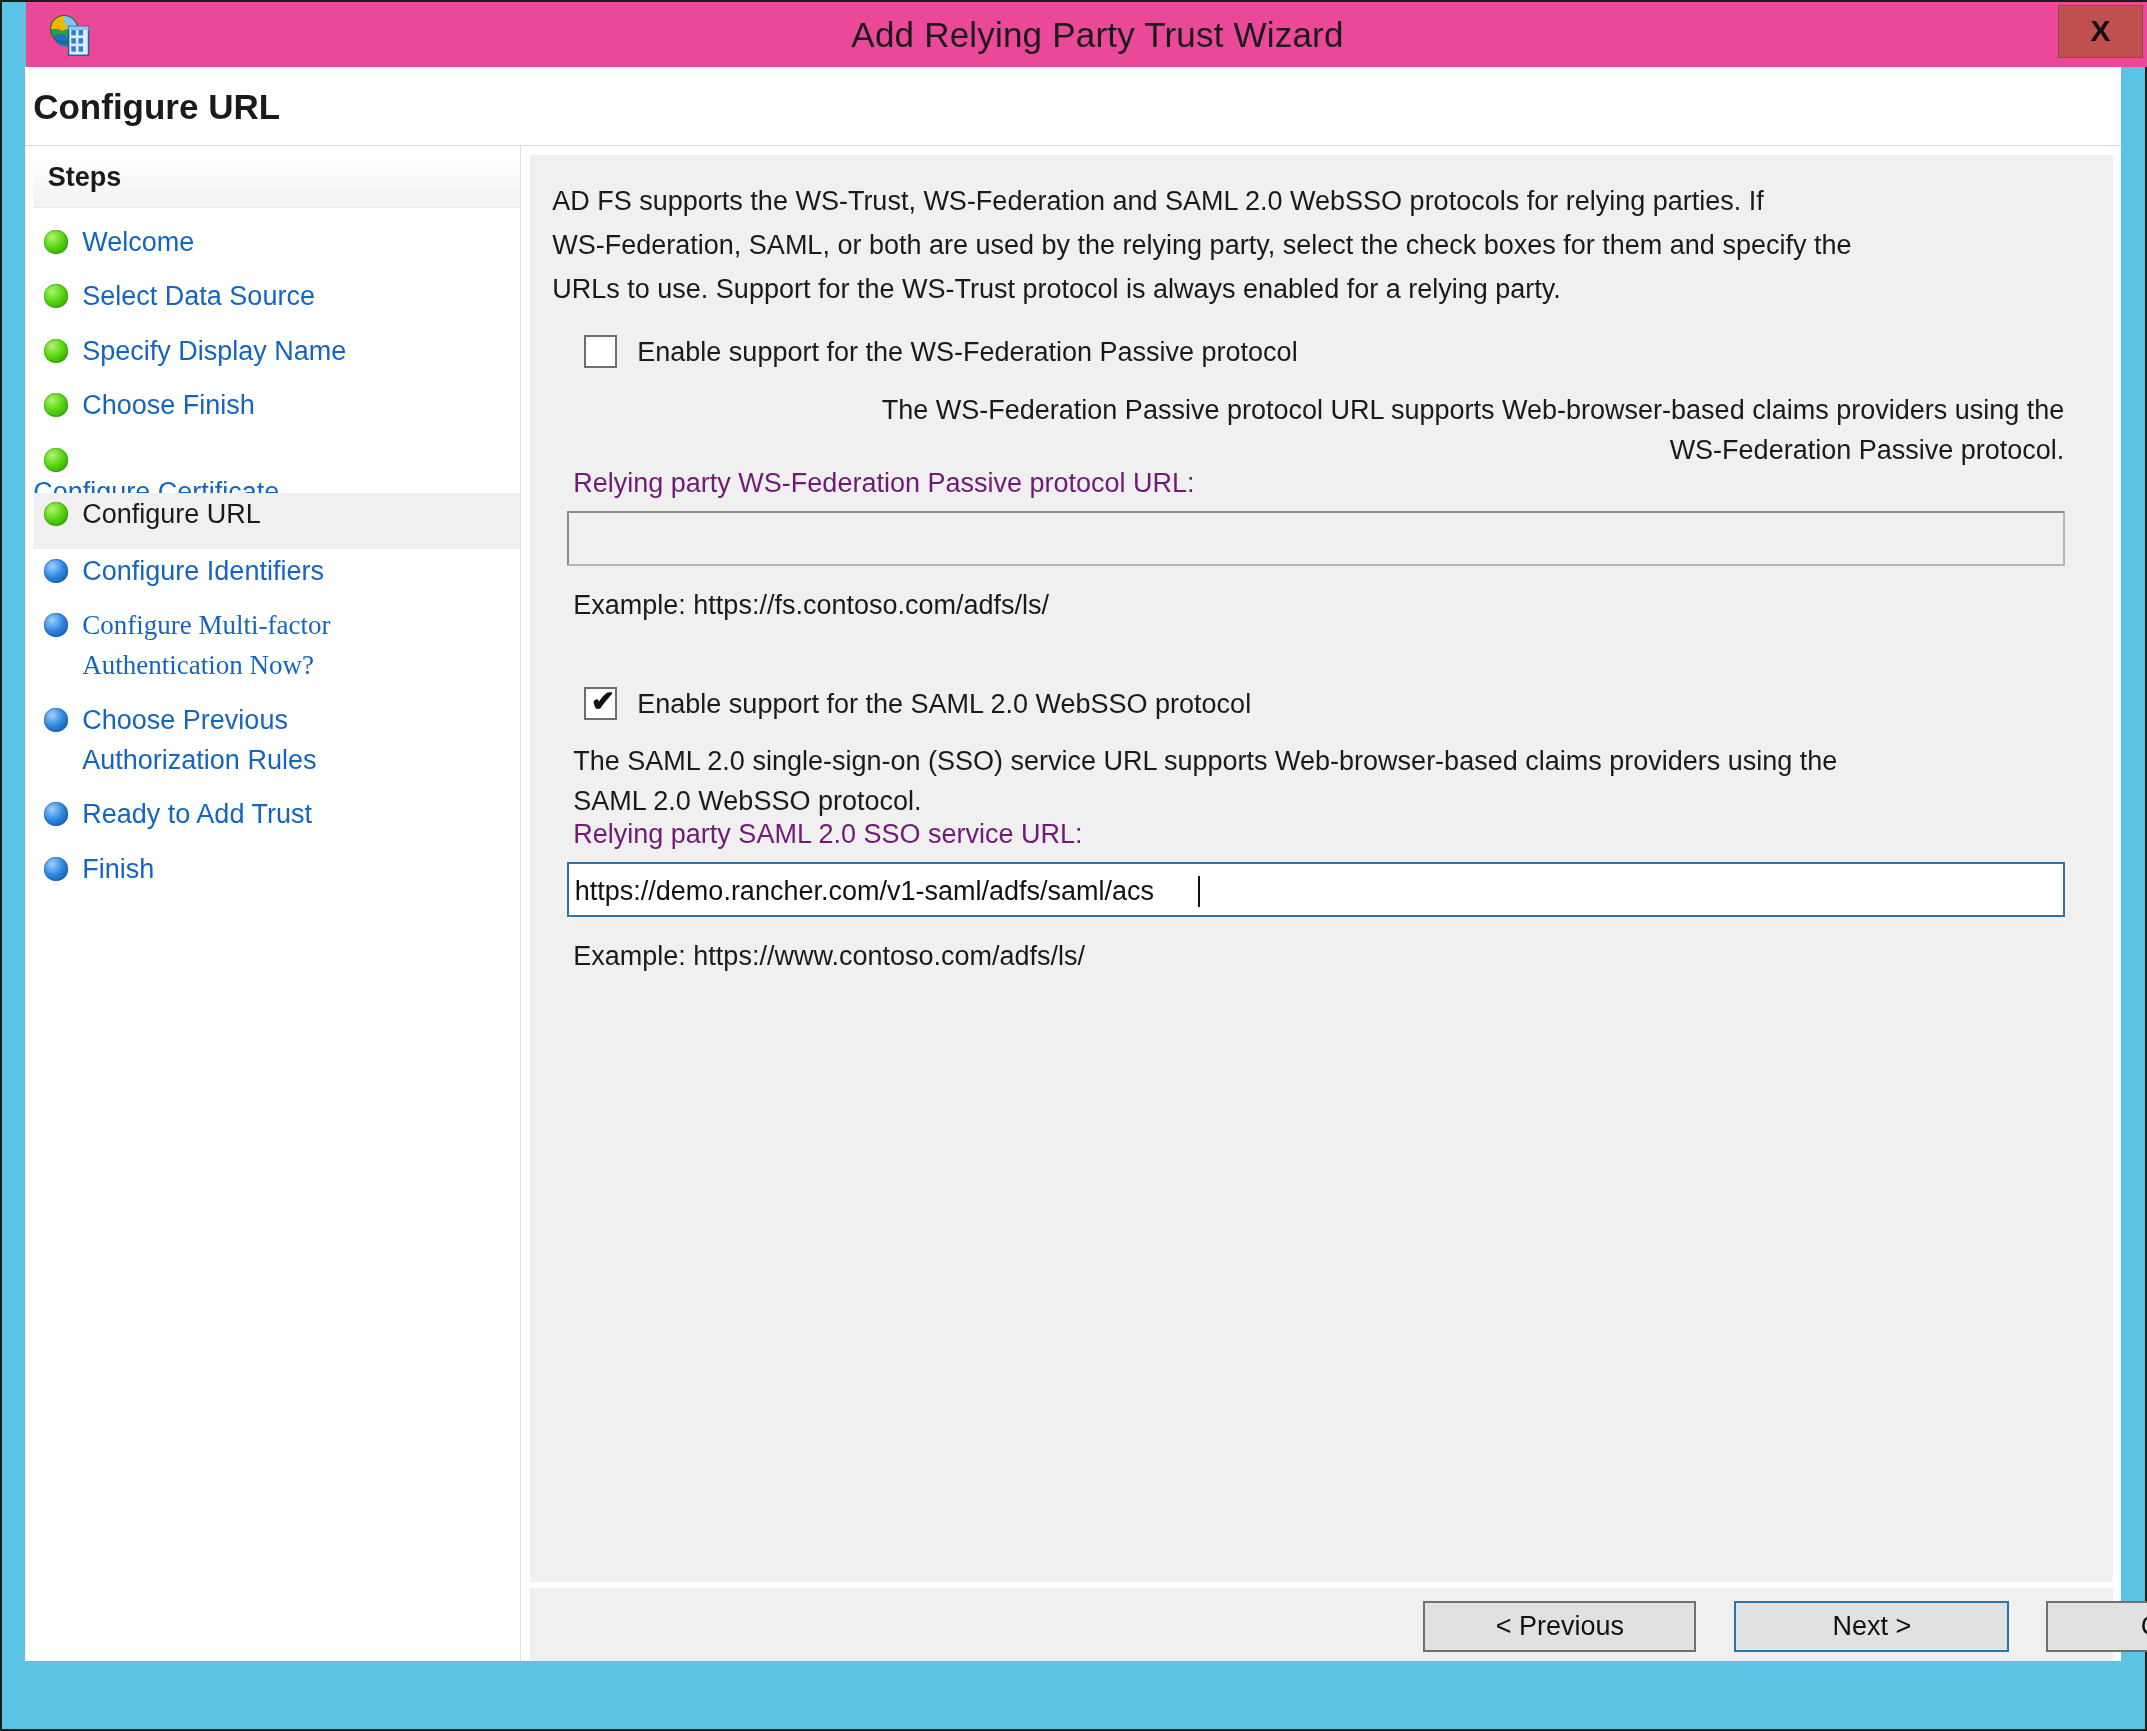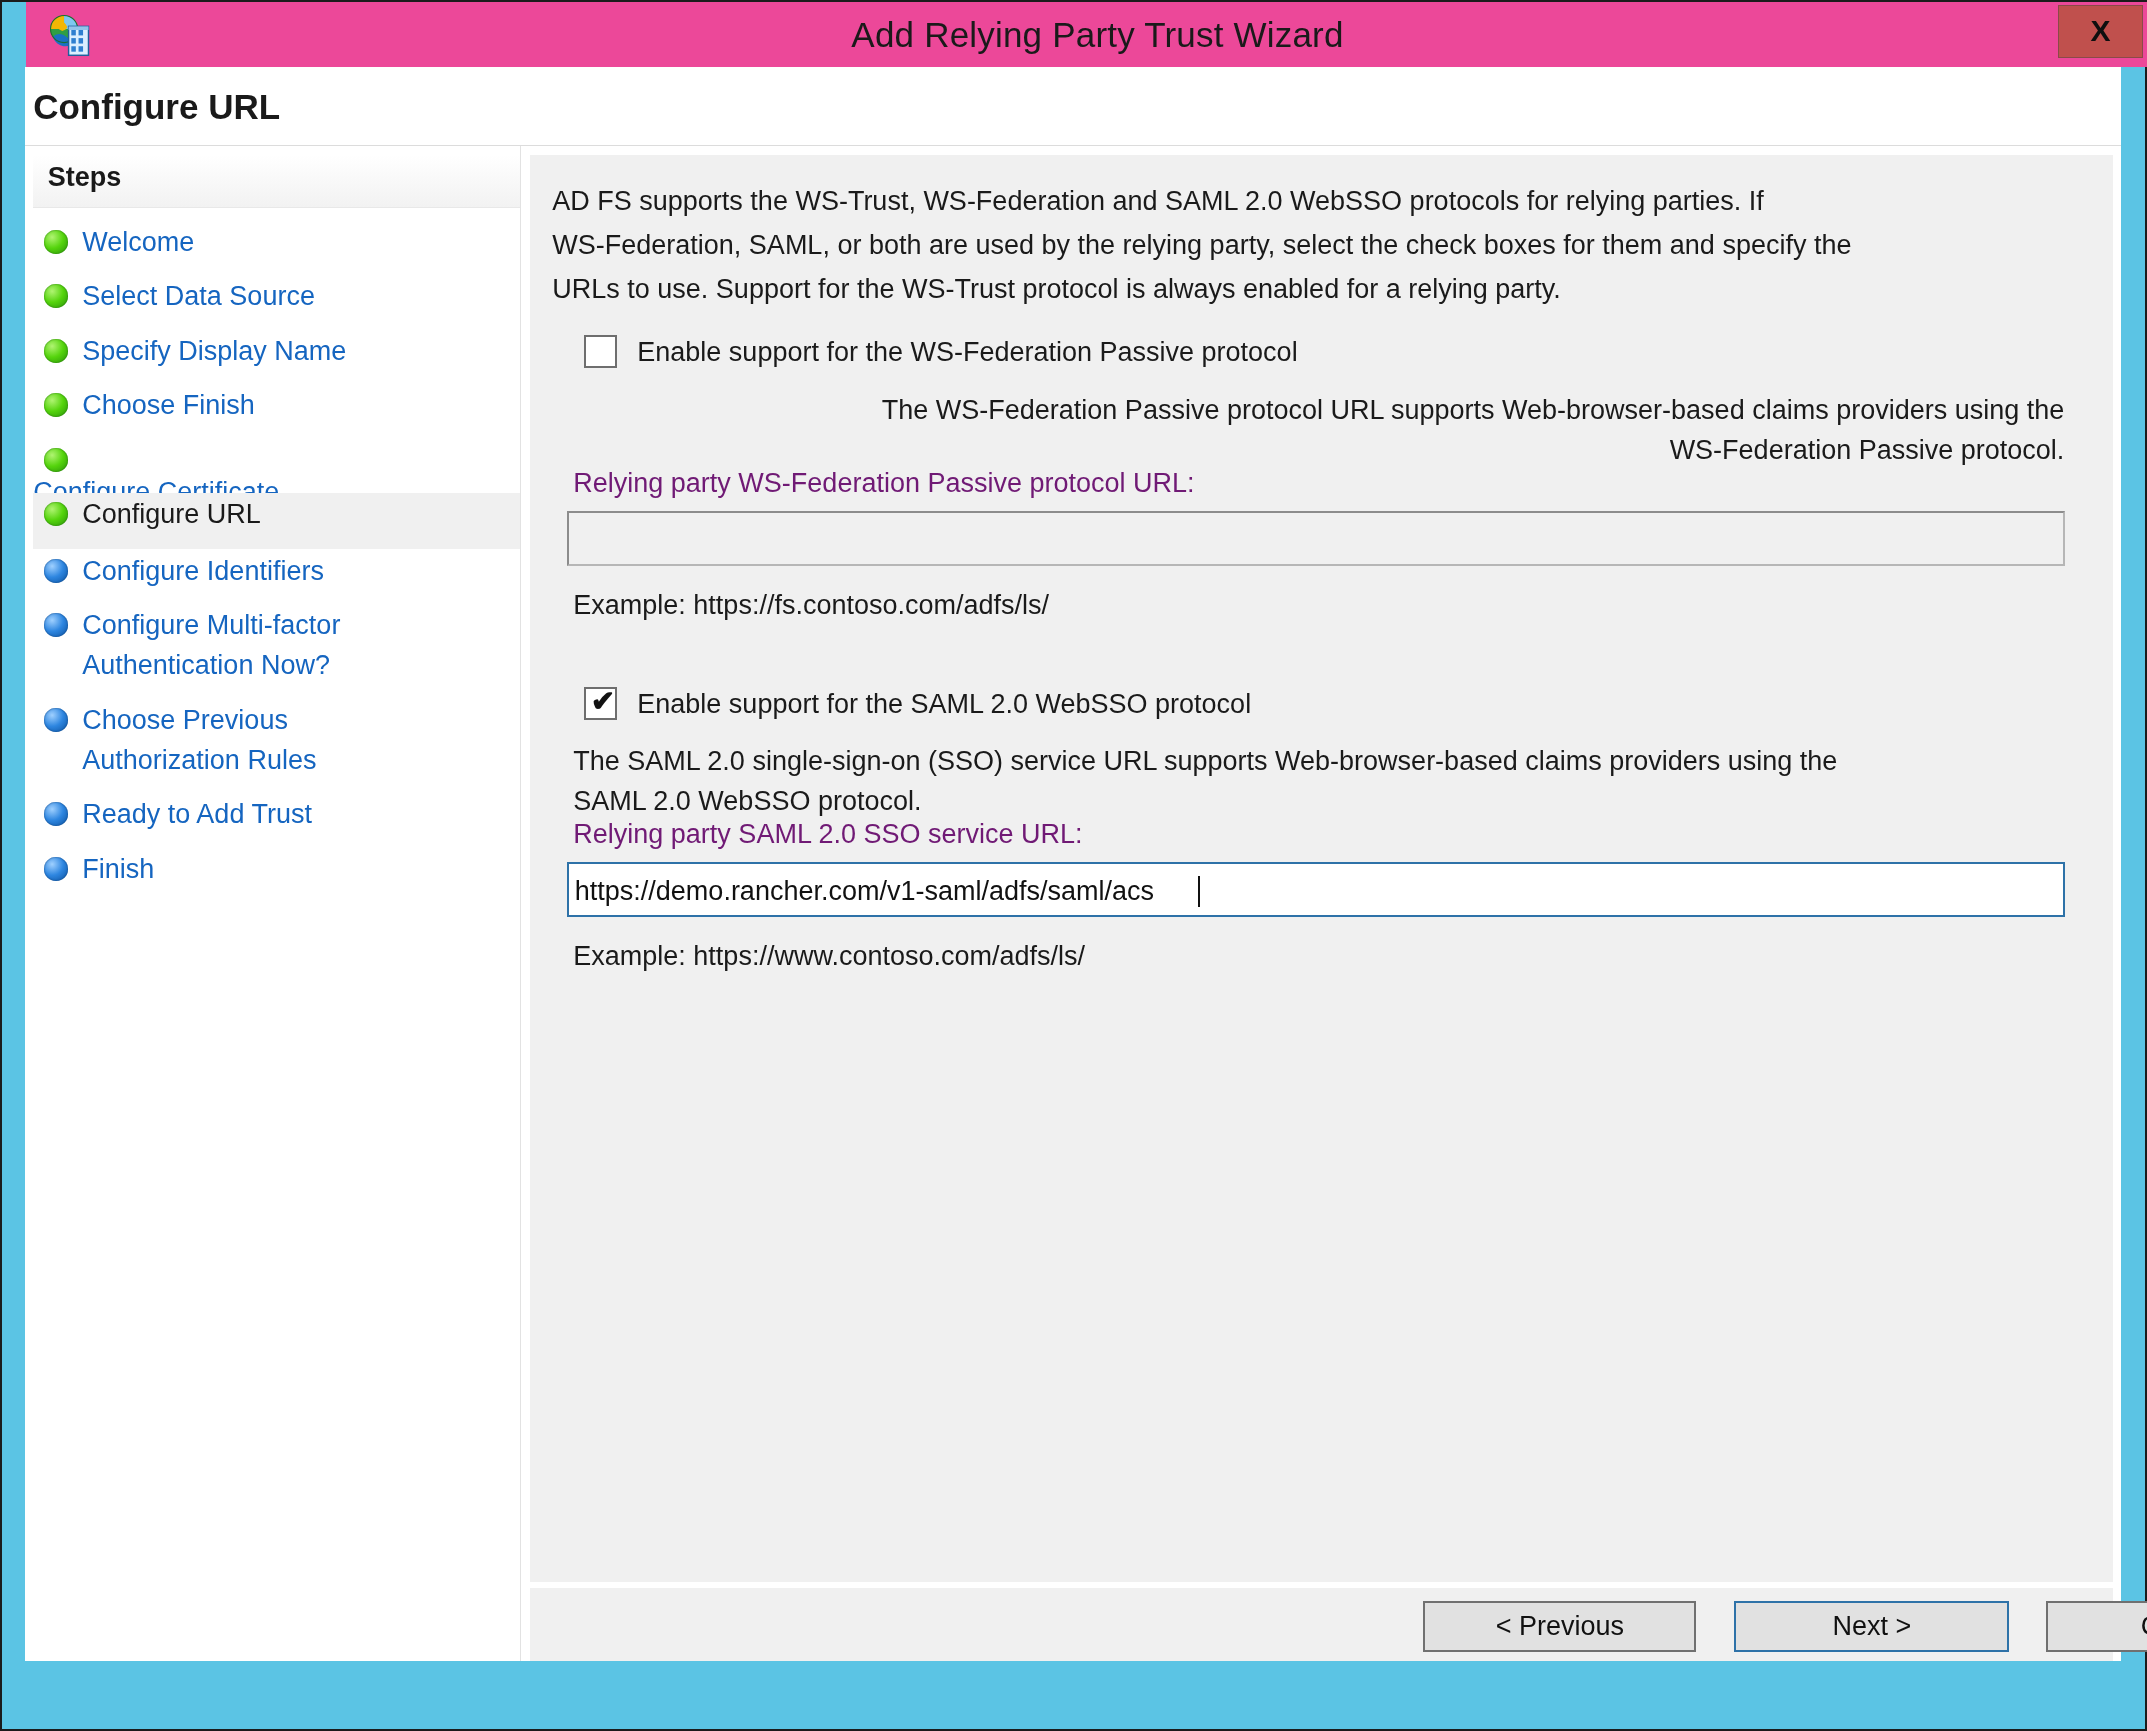--- a/index.html
+++ b/index.html
@@ -387,21 +387,21 @@
         <span class="step-label">Configure URL</span>
       </div>
 
       <div class="step" style="top:404px;height:55px;">
         <span class="bullet todo"></span>
         <span class="step-label">Configure Identifiers</span>
       </div>
 
       <div class="step" style="top:458px;height:95px;">
         <span class="bullet todo"></span>
-        <span class="step-label" style="white-space:pre-line;">Configure Multi-factor
+        <span class="step-label" style="white-space:pre-line;font-family:Liberation Serif, serif;">Configure Multi-factor
 Authentication Now?</span>
       </div>
 
       <div class="step" style="top:553px;height:95px;">
         <span class="bullet todo"></span>
         <span class="step-label" style="white-space:pre-line;">Choose Previous
 Authorization Rules</span>
       </div>
 
       <div class="step" style="top:647px;height:55px;">

